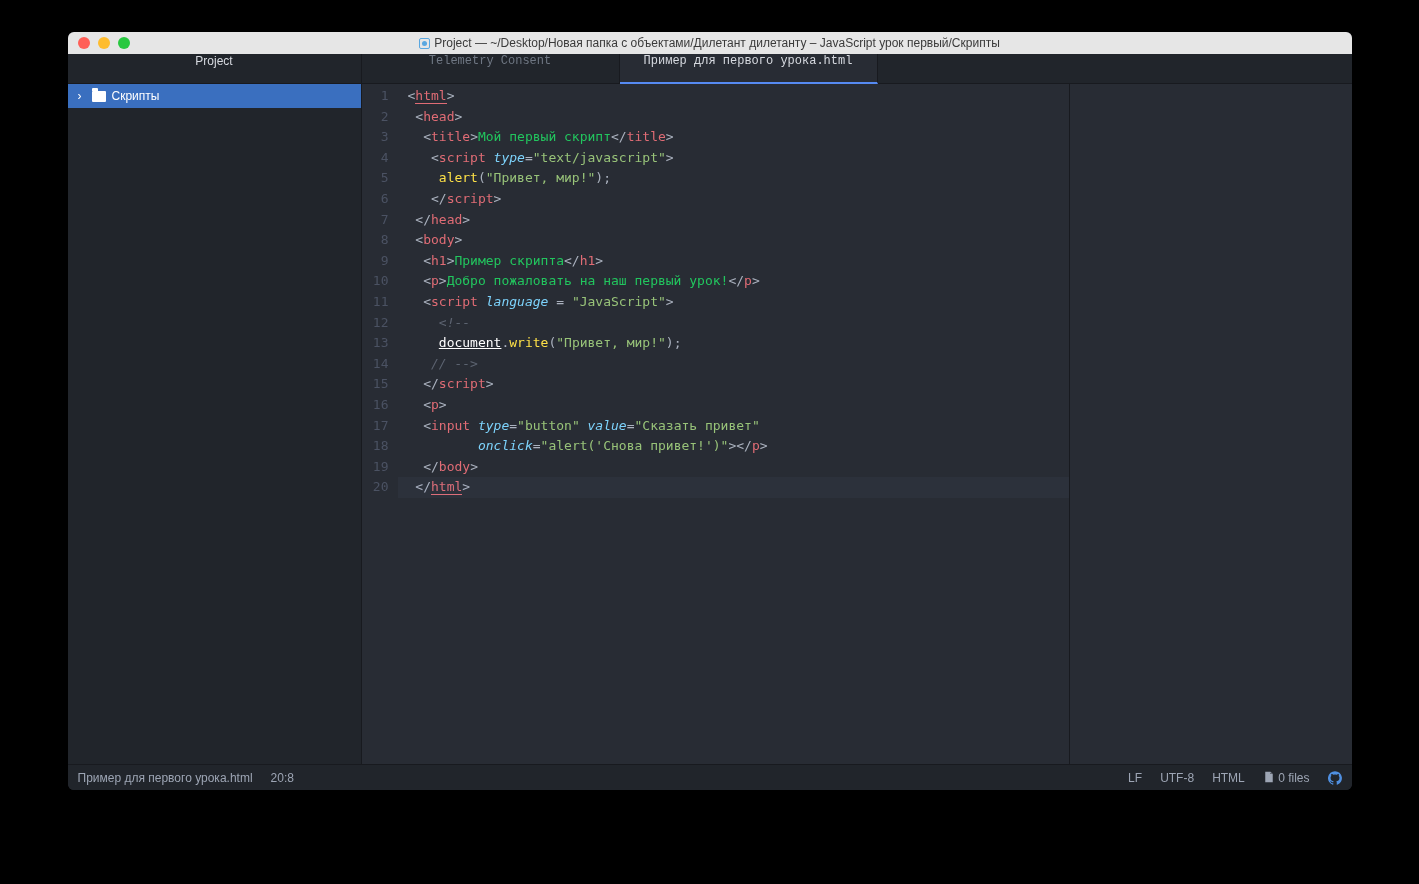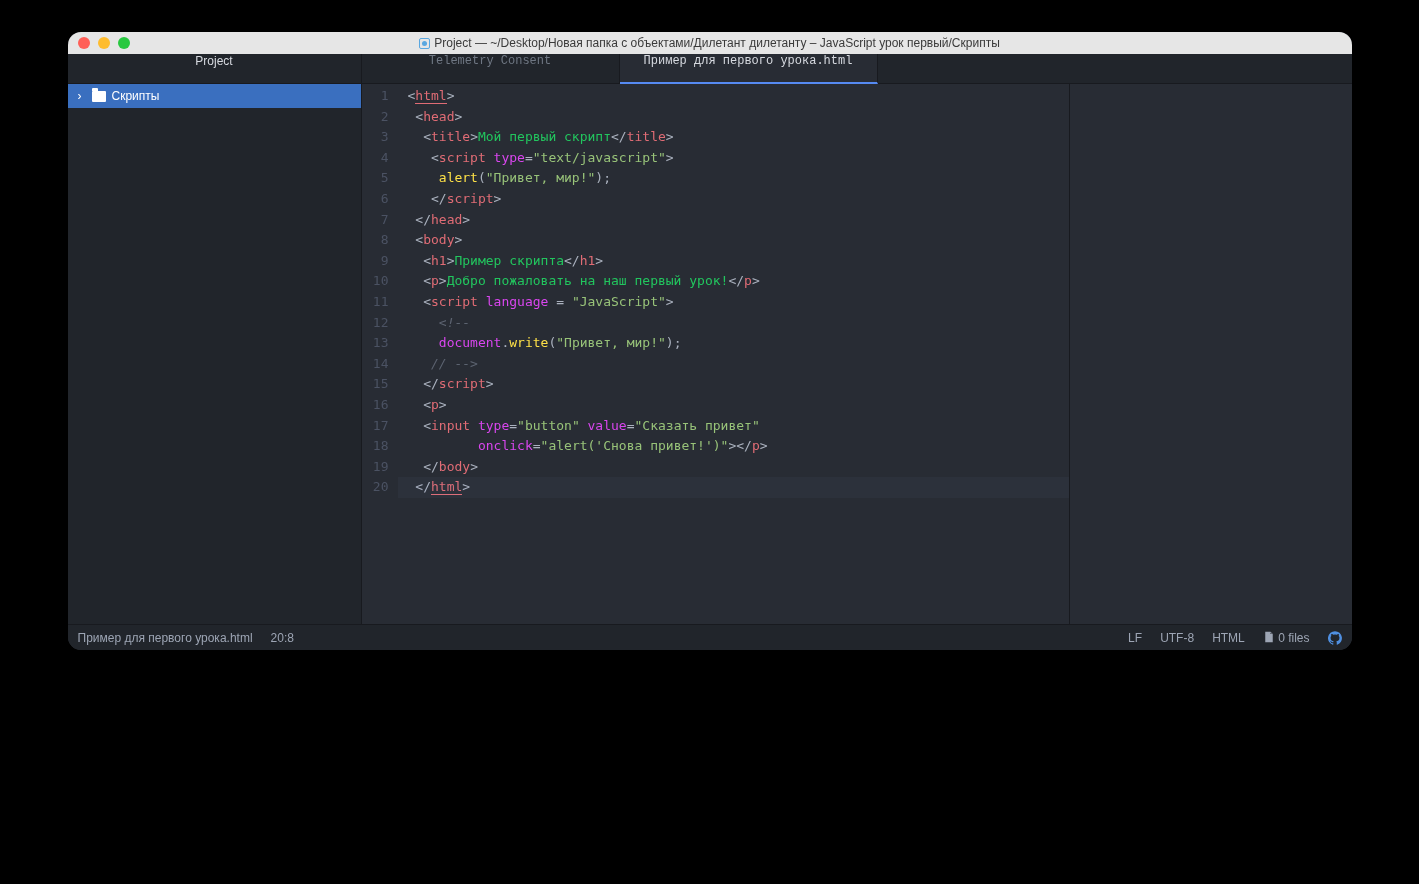--- a/index.html
+++ b/index.html
@@ -11,23 +11,23 @@
     width: 1419px;
     height: 884px;
     overflow: hidden;
     display: flex;
     align-items: flex-start;
     justify-content: center;
     padding-top: 32px;
   }
   .window {
     width: 1284px;
-    height: 618px;
+    height: 758px;
     background: #282c34;
-    border-radius: 13px;
+    border-radius: 6px;
     overflow: hidden;
     display: flex;
     flex-direction: column;
     box-shadow: 0 10px 40px rgba(0,0,0,.6);
   }
   
   .titlebar {
     height: 22px;
     background: #e6e6e6;
     display: flex;
@@ -154,24 +154,24 @@
     background:rgba(153,187,255,0.04);
     pointer-events:none;
   }
   .minimap{
     width:282px;
     background:#282c34;
   }
   
   .c-punc { color: #abb2bf; }
   .c-tag  { color: #e06c75; }
-  .c-attr { color: #d946ef; }
+  .c-attr { color: #7dd3fc; font-style: italic; }
   .c-str  { color: #98c379; }
   .c-fn   { color: #fde047; }
-  .c-var  { color: #d946ef; }
+  .c-var  { color: #ffffff; text-decoration: underline; }
   .c-cmt  { color: #5c6370; font-style: italic; }
   .c-text { color: #22c55e; }
   .underline { border-bottom:1px solid #e06c75; }
   
   .status {
     height: 26px;
     background: #21252b;
     border-top: 1px solid #181a1f;
     display: flex;
     align-items: center;

